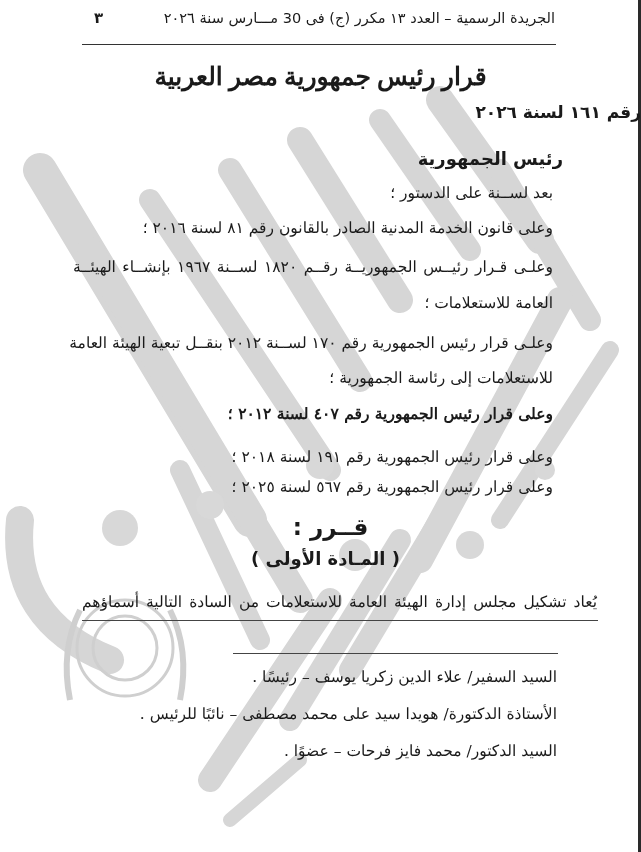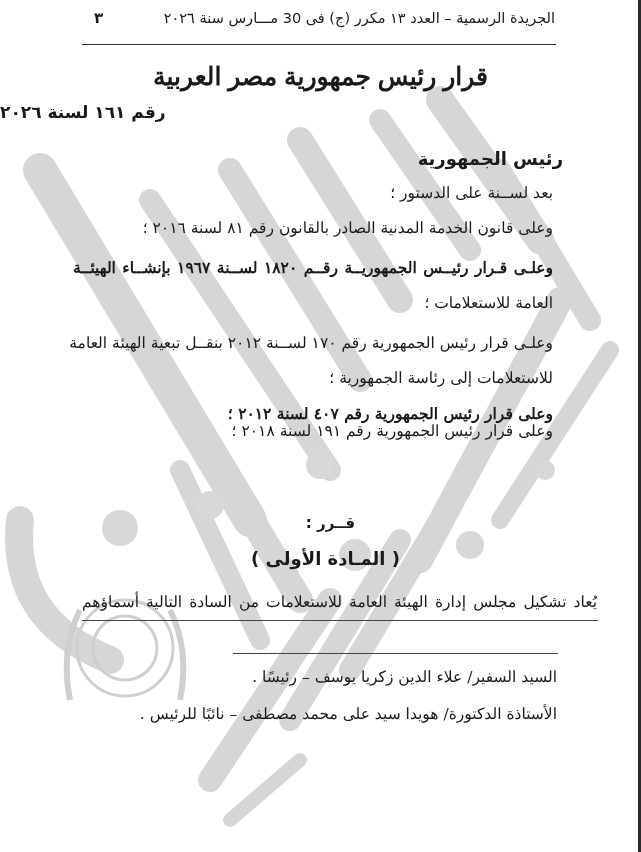--- a/index.html
+++ b/index.html
@@ -66,27 +66,27 @@
       top: 44px;
       height: 0;
       border-top: 1.6px solid #333;
     }
     .title {
       top: 62px;
       left: 0; right: 0;
       text-align: center;
       font-size: 25px;
       font-weight: bold;
-      font-family: Liberation Sans, sans-serif;
+      font-family: Liberation Serif, serif;
       letter-spacing: -0.3px;
     }
     .subtitle {
       top: 102px;
       left: 0; right: 0;
-      text-align: left;
+      text-align: right;
       font-size: 17px;
       font-weight: bold;
       font-family: "DejaVu Sans", sans-serif;
     }
     .president {
       top: 148px;
       right: 78px;
       font-size: 18px;
       font-weight: bold;
       font-family: "DejaVu Sans", sans-serif;
@@ -96,21 +96,21 @@
       font-family: "DejaVu Serif", serif;
     }
     .justified {
       text-align: justify;
       text-align-last: justify;
     }
     .qarrar {
       top: 514px;
       left: 0; right: 0;
       text-align: center;
-      font-size: 15px;
+      font-size: 23px;
       font-weight: bold;
       font-family: "DejaVu Sans", sans-serif;
       padding-left: 20px;
     }
     .article {
       top: 548px;
       left: 0; right: 0;
       text-align: center;
       font-size: 18px;
       font-weight: bold;
@@ -170,33 +170,35 @@
     <div class="abs running-head">الجريدة الرسمية – العدد ١٣ مكرر (ج) فى 30 مـــارس سنة ٢٠٢٦</div>
     <div class="abs page-num">٣</div>
     <div class="head-rule"></div>
 
     <div class="abs title">قرار رئيس جمهورية مصر العربية</div>
     <div class="abs subtitle">رقم ١٦١ لسنة ٢٠٢٦</div>
     <div class="abs president">رئيس الجمهورية</div>
 
     <div class="abs para" style="top:184px; right:88px;">بعد لســنة على الدستور ؛</div>
     <div class="abs para" style="top:219px; right:88px;">وعلى قانون الخدمة المدنية الصادر بالقانون رقم ٨١ لسنة ٢٠١٦ ؛</div>
-    <div class="abs para justified" style="top:258px; right:88px; left:73px;font-weight:bold;">وعلـى قـرار رئيــس الجمهوريــة رقــم ١٨٢٠ لســنة ١٩٦٧ بإنشــاء الهيئــة</div>
+    <div class="abs para justified" style="top:258px; right:88px; left:73px;">وعلـى قـرار رئيــس الجمهوريــة رقــم ١٨٢٠ لســنة ١٩٦٧ بإنشــاء الهيئــة</div>
     <div class="abs para" style="top:294px; right:88px;">العامة للاستعلامات ؛</div>
     <div class="abs para justified" style="top:334px; right:88px; left:85px;">وعلـى قرار رئيس الجمهورية رقم ١٧٠ لســنة ٢٠١٢ بنقــل تبعية الهيئة العامة</div>
     <div class="abs para" style="top:369px; right:88px;">للاستعلامات إلى رئاسة الجمهورية ؛</div>
     <div class="abs para" style="top:404px; right:88px;font-weight:bold;">وعلى قرار رئيس الجمهورية رقم ٤٠٧ لسنة ٢٠١٢ ؛</div>
-    <div class="abs para" style="top:422px; right:88px;">وعلى قرار رئيس الجمهورية رقم ١٩١ لسنة ٢٠١٨ ؛</div>
+    <div class="abs para" style="top:448px; right:88px;">وعلى قرار رئيس الجمهورية رقم ١٩١ لسنة ٢٠١٨ ؛</div>
+    <div class="abs para" style="top:478px; right:88px;">وعلى قرار رئيس الجمهورية رقم ٥٦٧ لسنة ٢٠٢٥ ؛</div>
 
     <div class="abs qarrar">قــرر :</div>
     <div class="abs article">( المـادة الأولى )</div>
 
     <div class="abs para justified" style="top:593px; right:44px; left:82px;">يُعاد تشكيل مجلس إدارة الهيئة العامة للاستعلامات من السادة التالية أسماؤهم</div>
     <div class="underlined-line" style="left:82px; width:516px; top:620px;"></div>
     <div class="underlined-line" style="left:233px; width:325px; top:653px;"></div>
 
     <div class="abs para" style="top:668px; right:84px;">السيد السفير/ علاء الدين زكريا يوسف – رئيسًا .</div>
     <div class="abs para" style="top:705px; right:84px;text-align:right;">الأستاذة الدكتورة/ هويدا سيد على محمد مصطفى – نائبًا للرئيس .</div>
+    <div class="abs para" style="top:742px; right:84px;">السيد الدكتور/ محمد فايز فرحات – عضوًا .</div>
 
   </div>
 
   <div class="right-border"></div>
 </div>
 
 </body></html>

